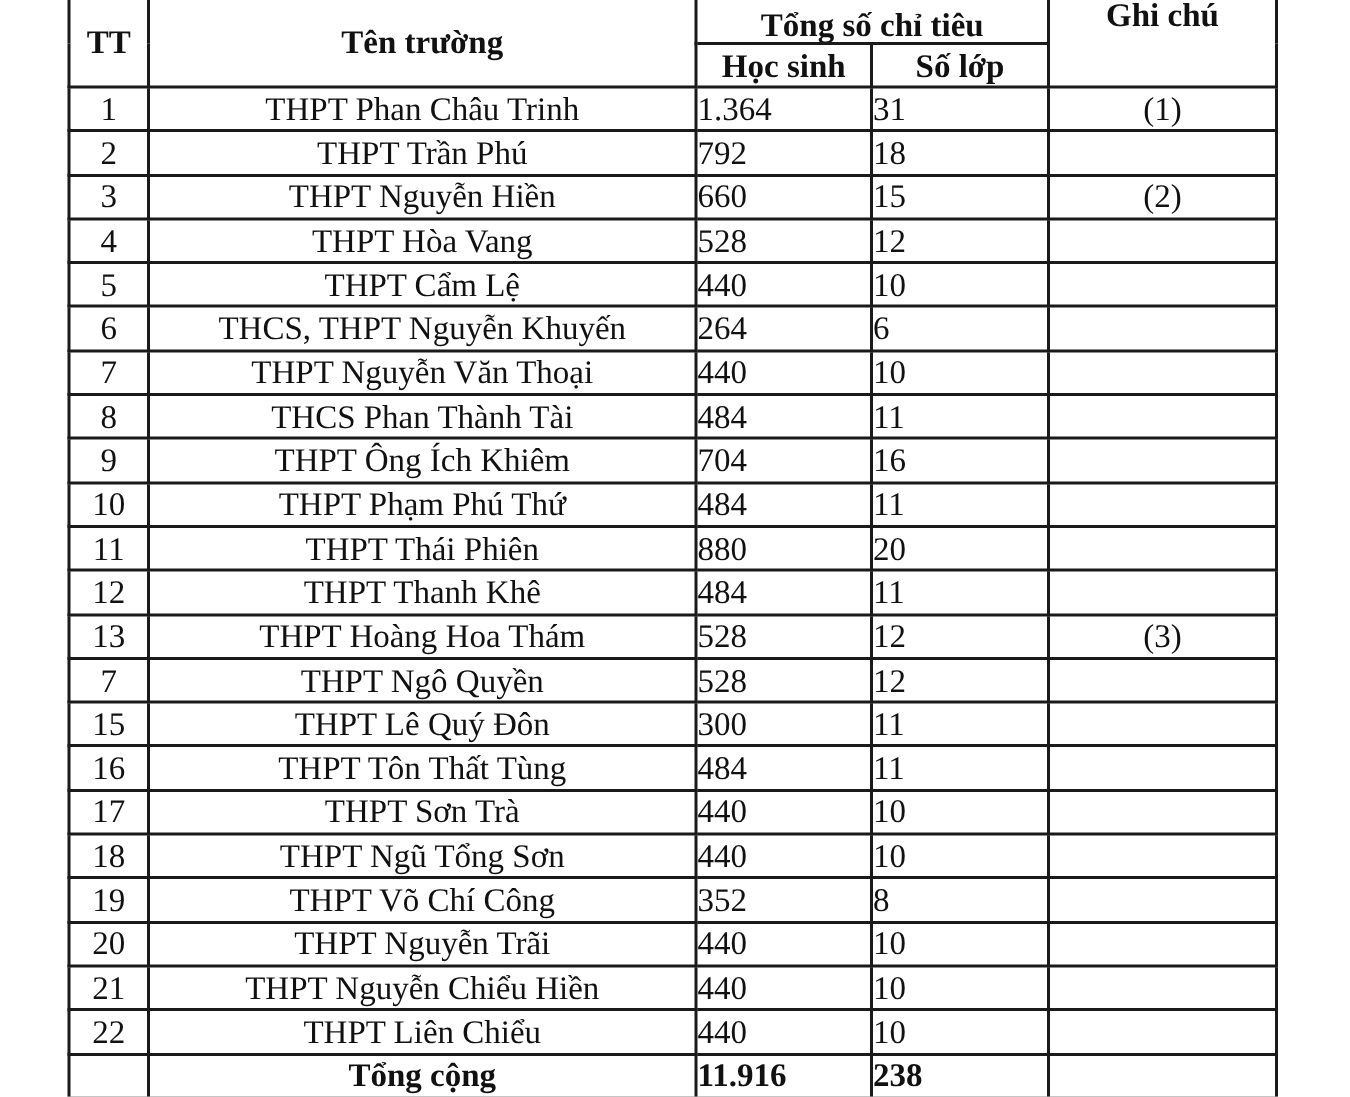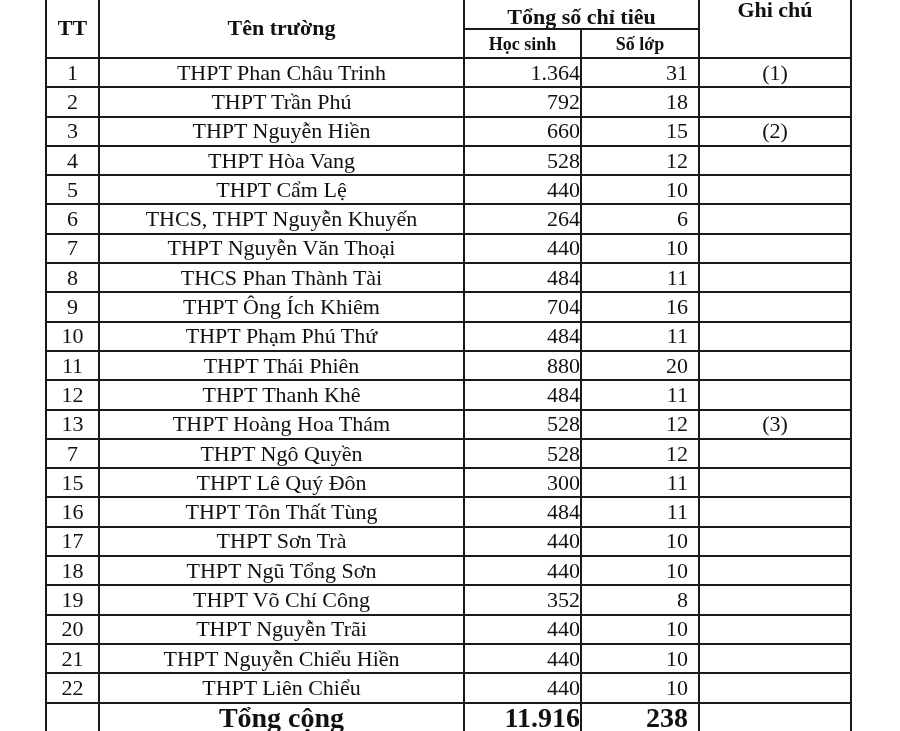--- a/index.html
+++ b/index.html
@@ -46,21 +46,21 @@
       text-align: center;
     }
     th.h-group {
       height: 29px;
       font-size: 22px;
       text-align: center;
       vertical-align: bottom;
     }
     th.h-sub {
       height: 27px;
-      font-size: 18px;
+      font-size: 22px;
       text-align: center;
       vertical-align: middle;
     }
     th.h-note {
       text-align: center;
       vertical-align: top;
       padding-top: 4px;
     }
     tr.data-row td {
       height: 27.3px;
@@ -68,33 +68,32 @@
       line-height: 1;
     }
     td.tt {
       text-align: center;
     }
     td.name {
       text-align: center;
       padding-left: 10px;
     }
     td.num {
-      text-align: right;
+      text-align: left;
       padding-right: 8px;
     }
     td.num.sl {
       padding-right: 10px;
-      padding-left: 14px;
     }
     td.note {
       text-align: center;
     }
     tr.total-row td {
       height: 27px;
-      font-size: 28px;
+      font-size: 22px;
       font-weight: bold;
       line-height: 1;
     }
     tr.total-row td.total-label {
       text-align: center;
     }
   </style>
 </head>
 <body>
 

